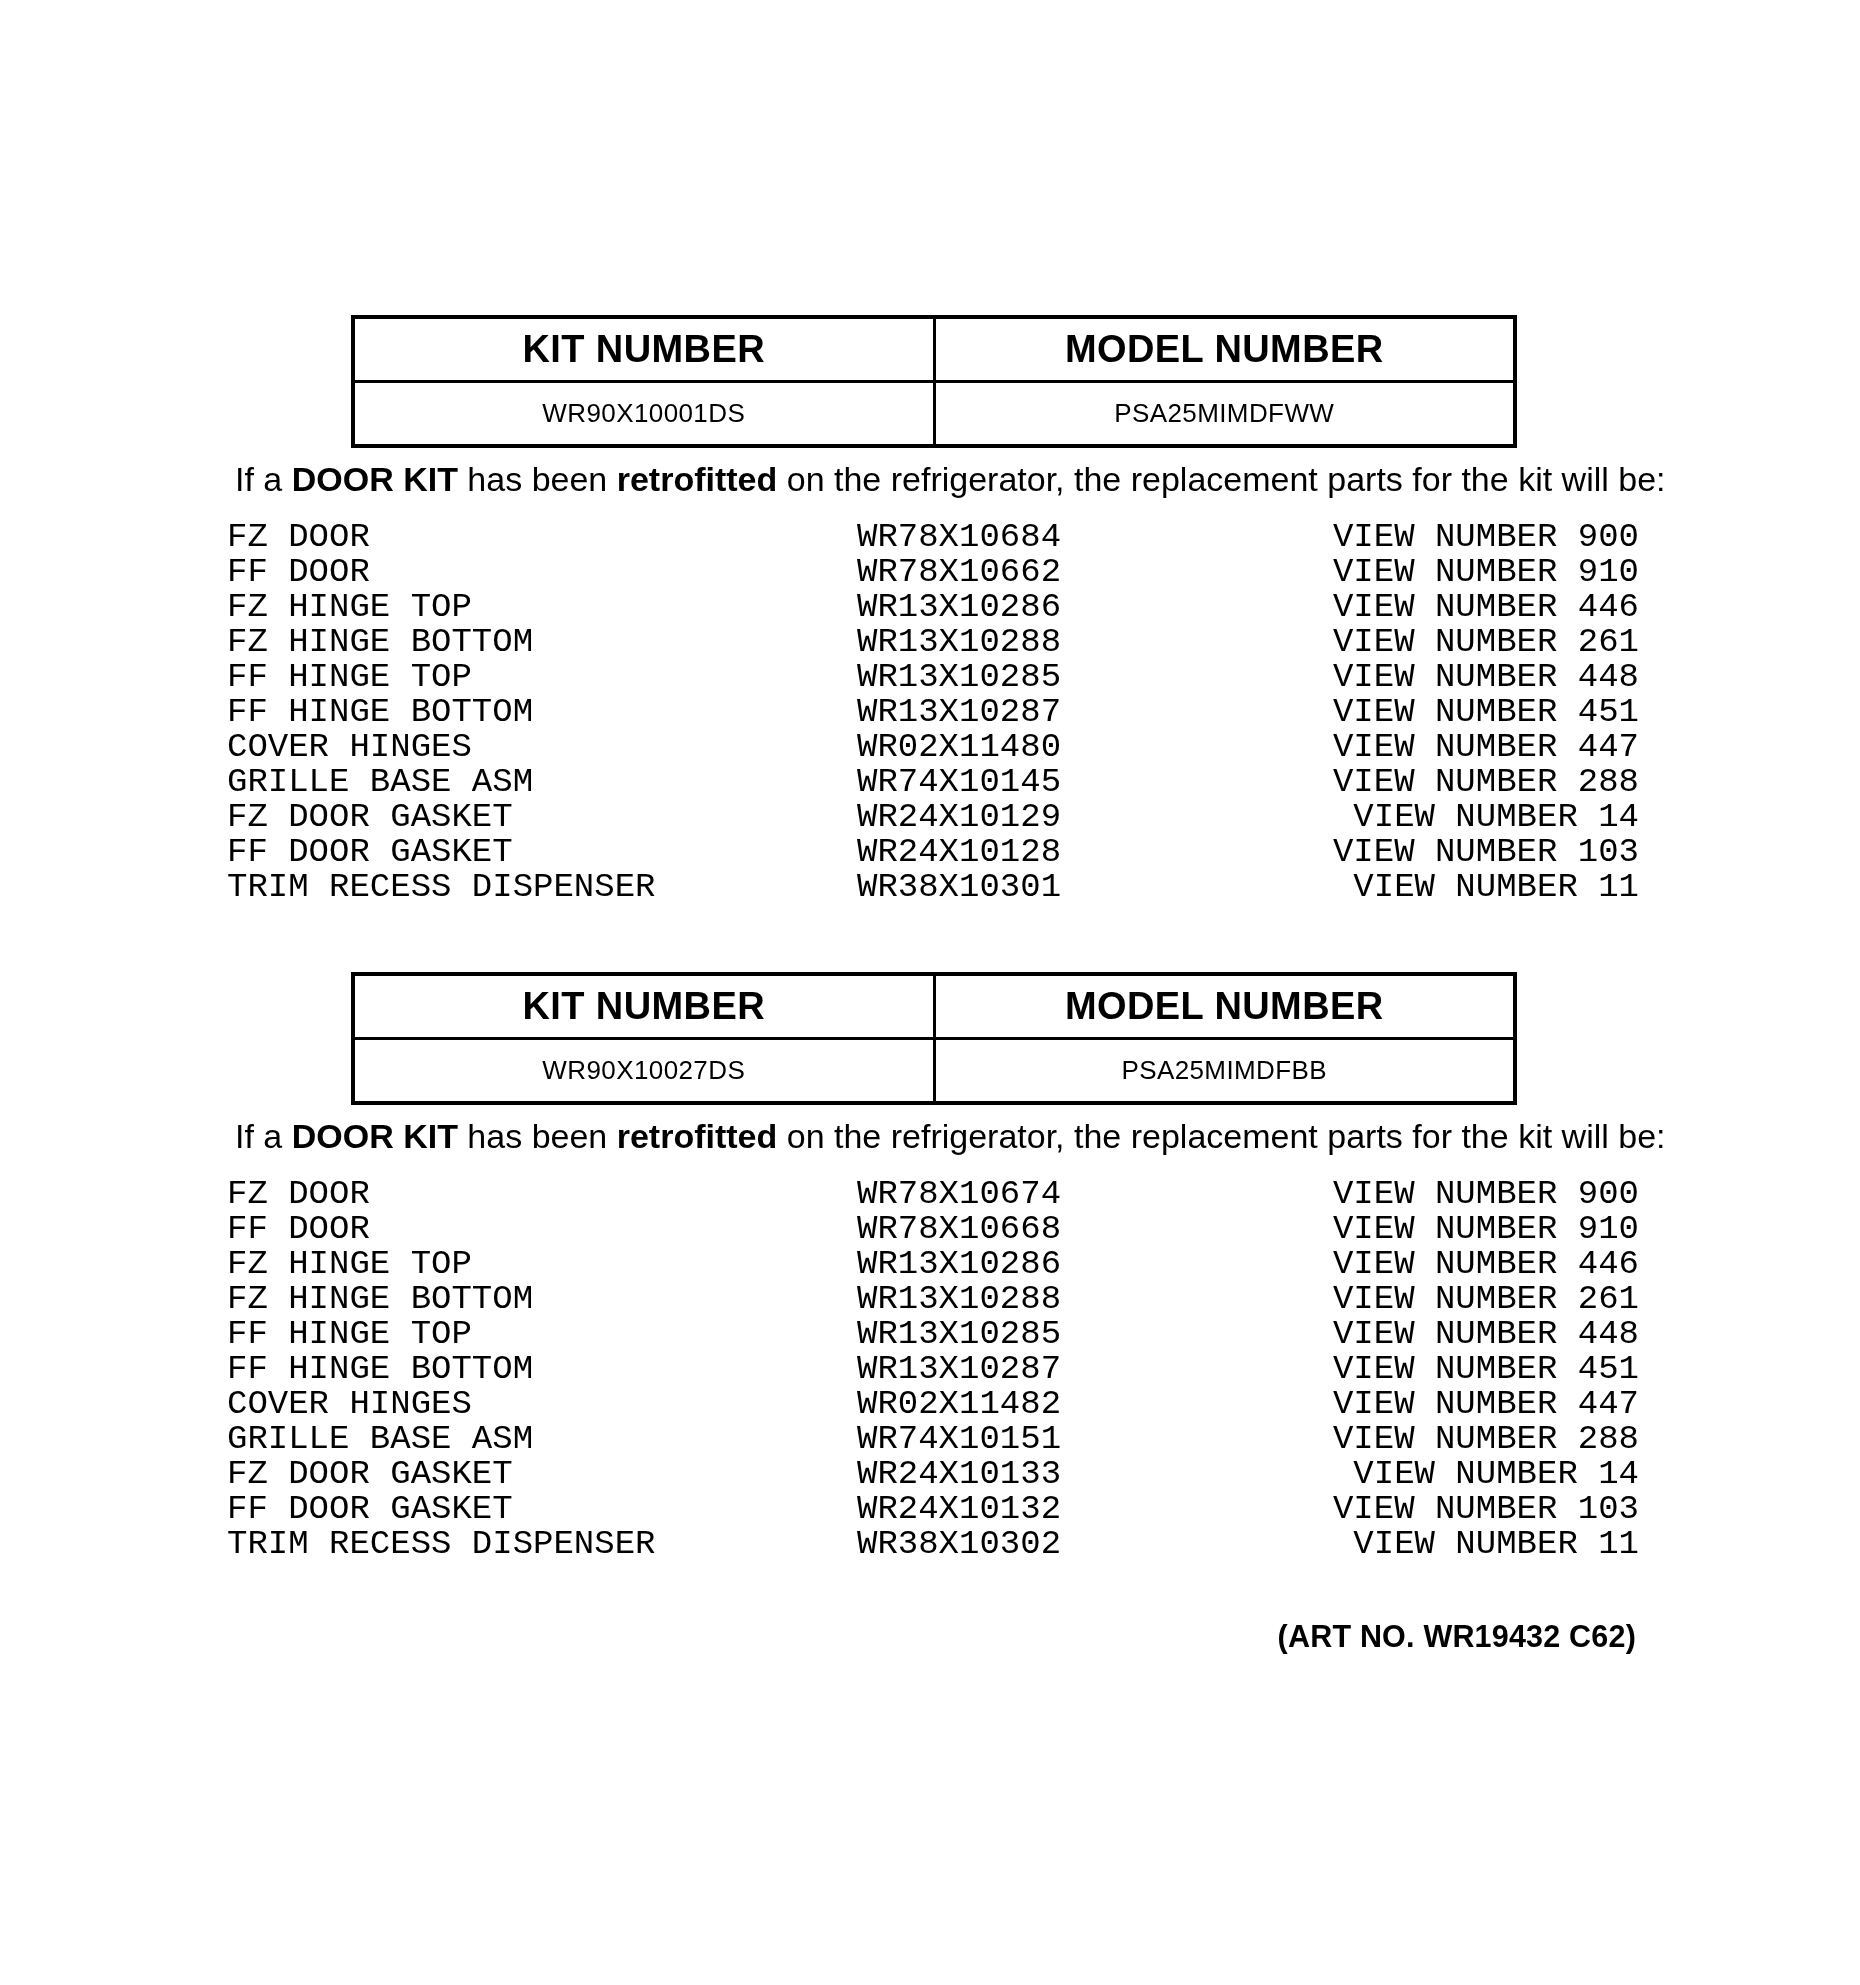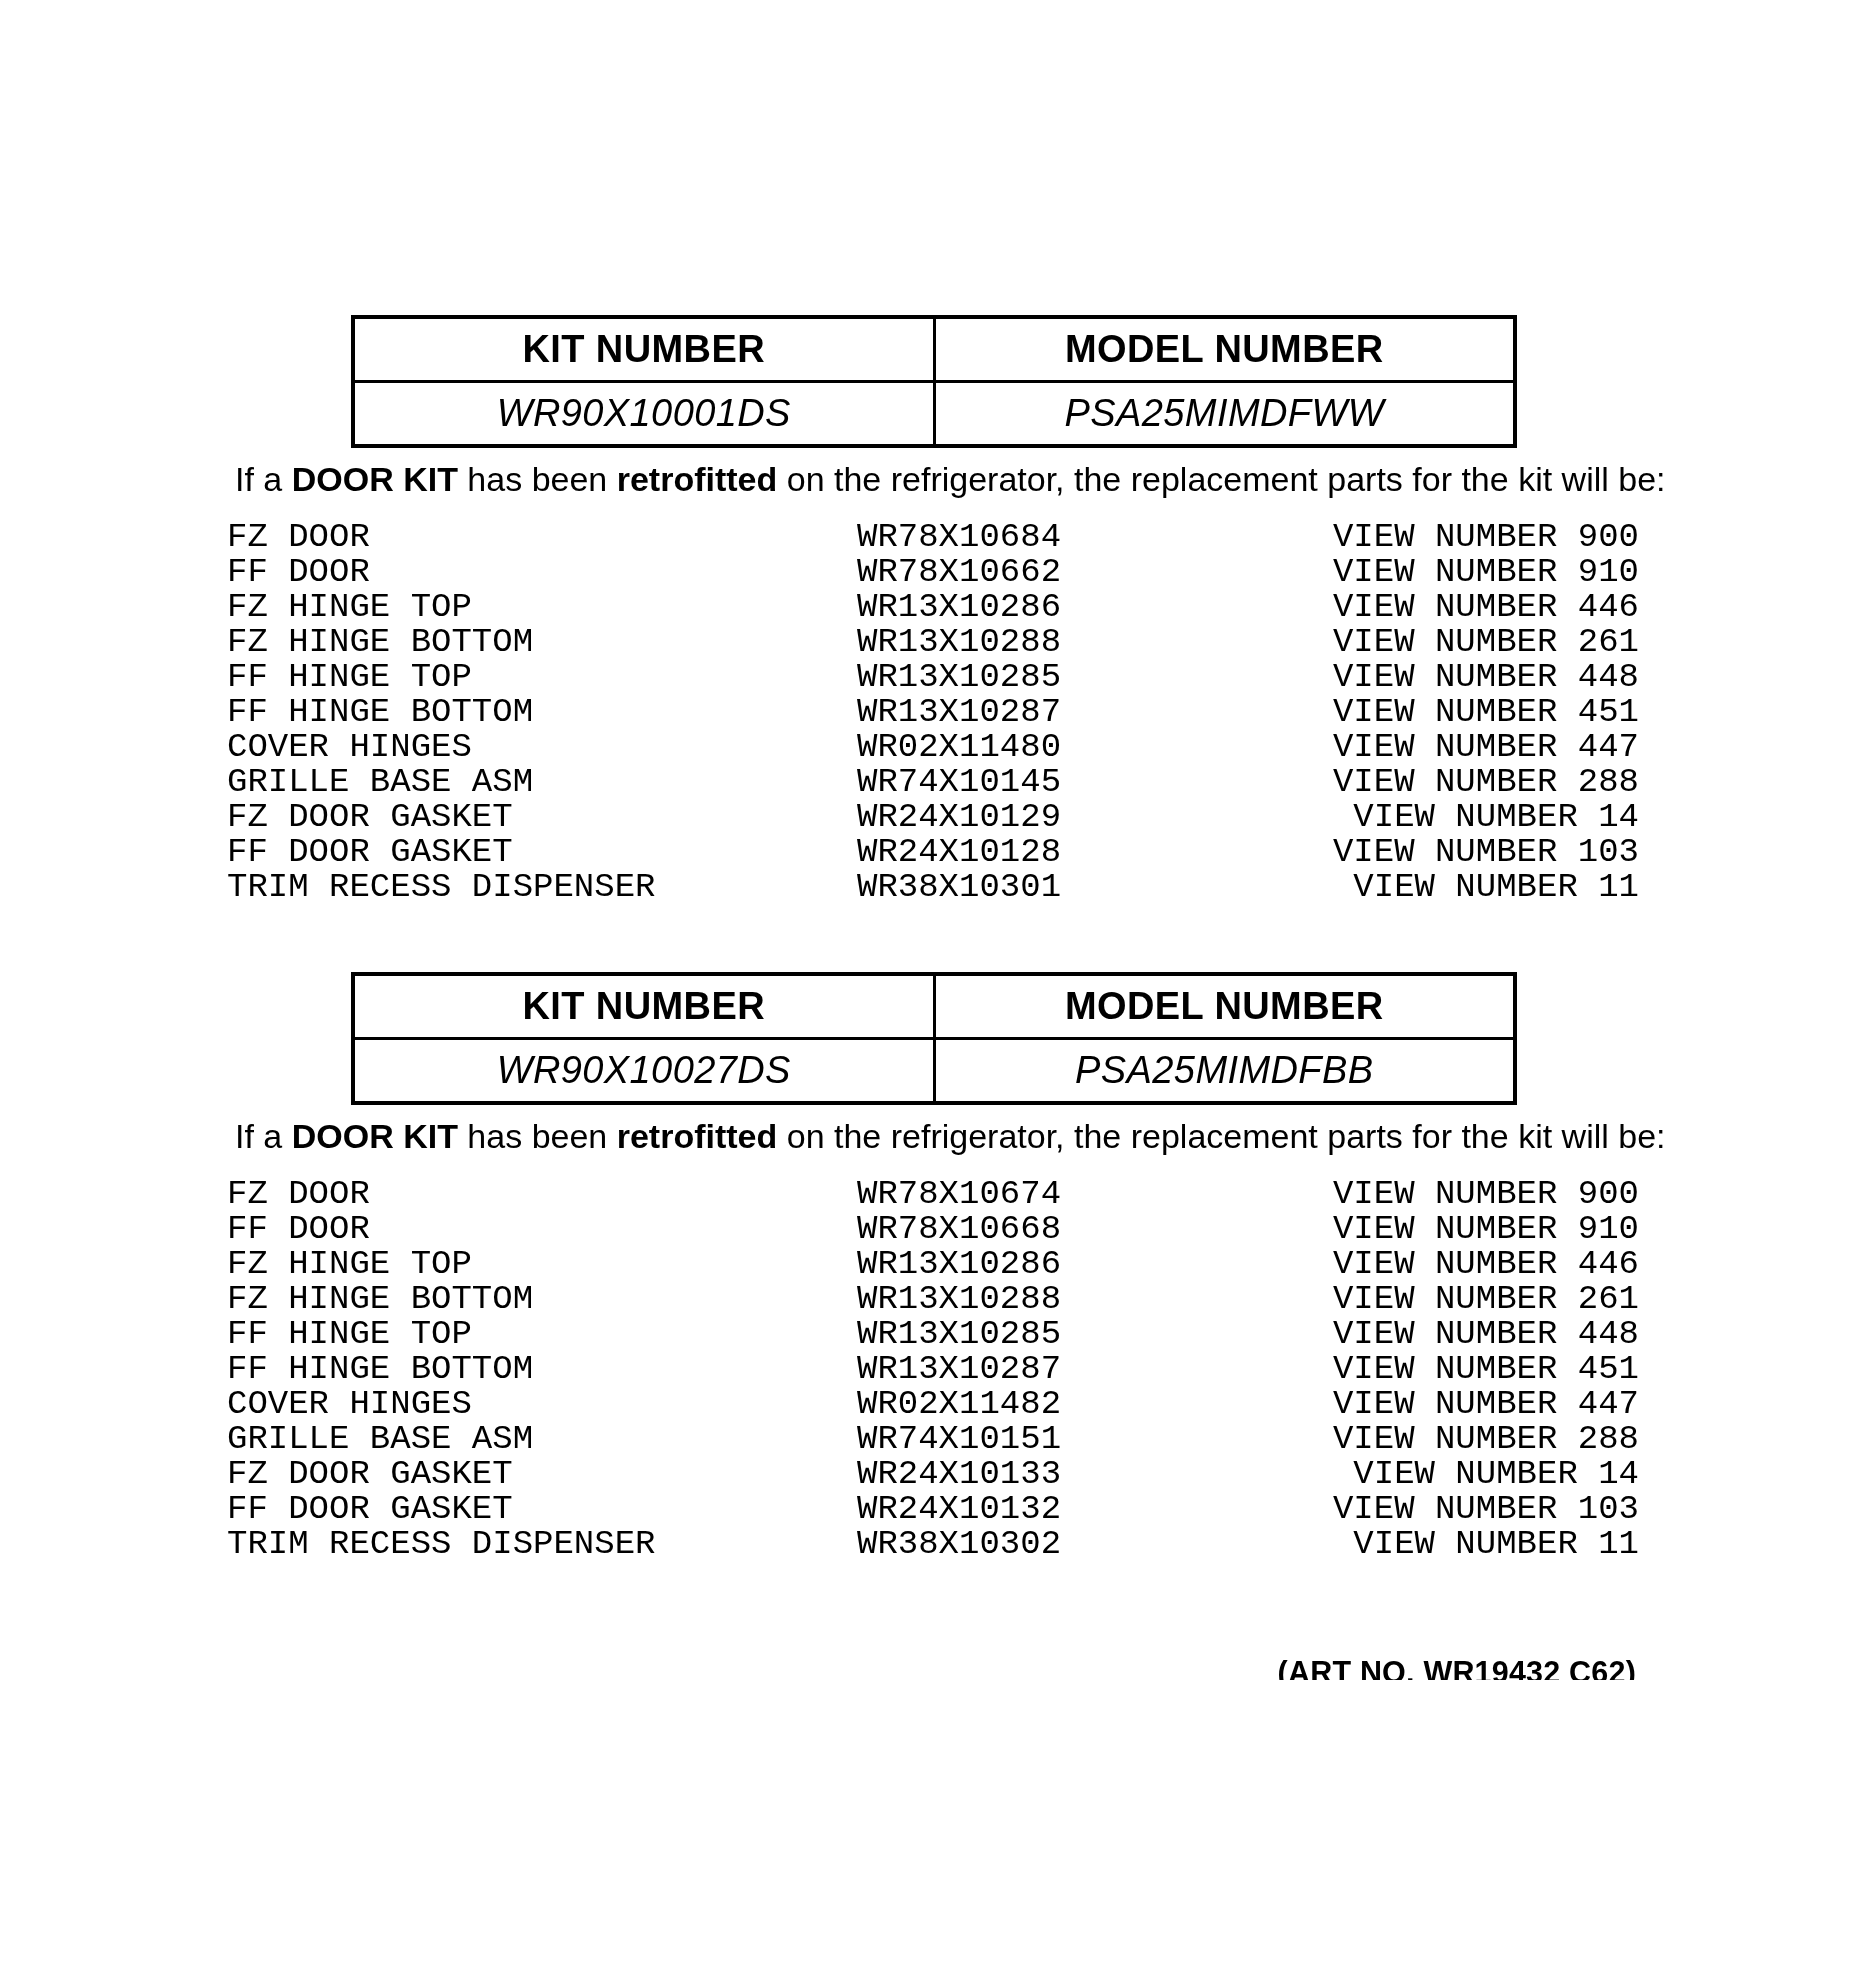--- a/index.html
+++ b/index.html
@@ -37,24 +37,23 @@
     padding: 0;
   }
   .kit-table .hdr-cell {
     height: 61px;
     font-size: 38px;
     font-weight: bold;
     letter-spacing: 0.4px;
   }
   .kit-table .val-cell {
     height: 61px;
-    font-size: 38px;
+    font-size: 26px;
     font-weight: normal;
     letter-spacing: 0.4px;
-    font-style: italic;
   }
   .kit-table col.c1 { width: 581px; }
   .kit-table col.c2 { width: 581px; }
 
   
   .intro {
     position: absolute;
     left: 235px;
     font-size: 34px;
     line-height: 42px;
@@ -95,21 +94,20 @@
 
   
   .art-no {
     position: absolute;
     right: 225px;
     top: 1619px;
     font-size: 30.5px;
     font-weight: bold;
     letter-spacing: 0.2px;
     white-space: nowrap;
-    margin-top: 36px;
   }
 </style>
 </head>
 <body>
 
 <div id="page">
 
   <table class="kit-table" style="top:315px;">
     <colgroup>
         <col class="c1">

